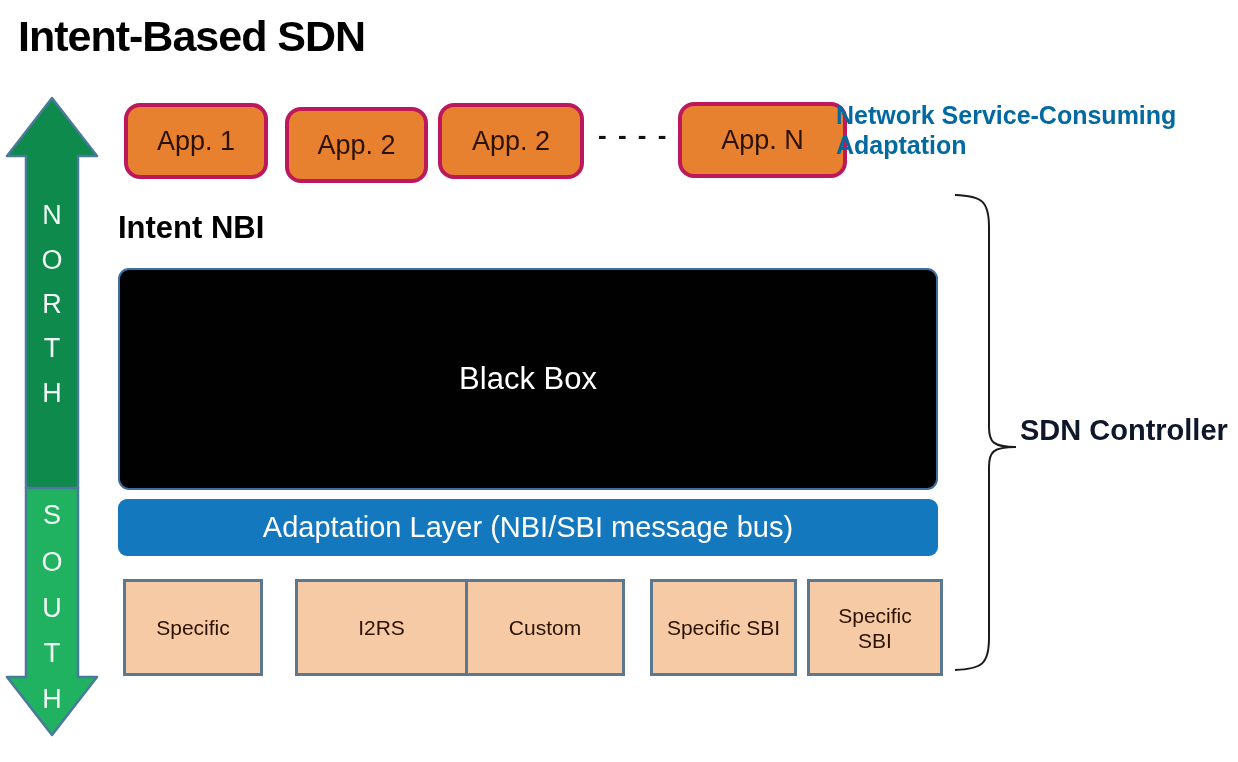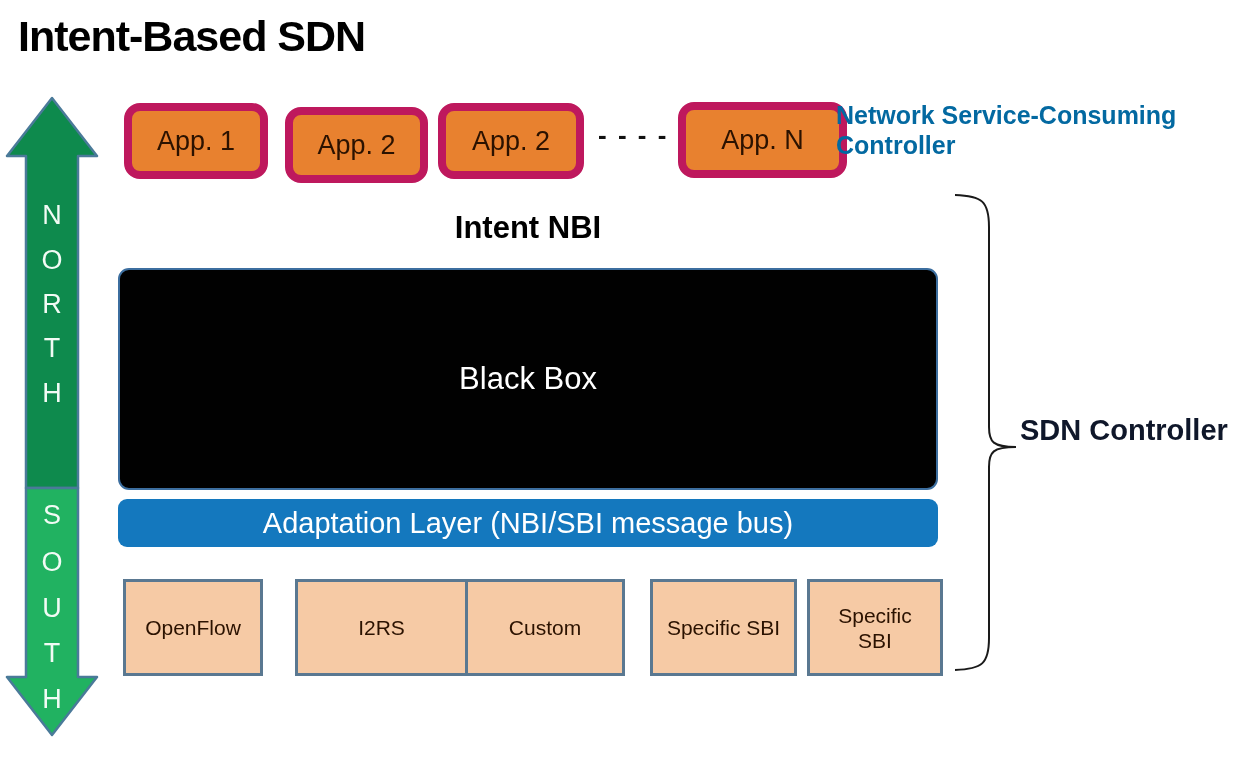--- a/index.html
+++ b/index.html
@@ -32,21 +32,21 @@
     font-size: 27px;
     color: #f2fbf5;
     transform: translateY(-50%);
   }
 
   
   .app-box {
     position: absolute;
     height: 76px;
     background: #E8812F;
-    border: 8px solid #be185d;
+    border: 4px solid #be185d;
     border-radius: 16px;
     display: flex; align-items: center; justify-content: center;
     font-size: 27px;
     color: #2B1200;
   }
   .dash-sep {
     position: absolute;
     left: 598px; top: 120px;
     width: 70px;
     font-size: 26px;
@@ -61,40 +61,40 @@
     width: 402px;
     font-size: 25px;
     font-weight: bold;
     line-height: 30px;
     color: #0369a1;
   }
 
   .nbi-label {
     left: 118px; top: 210px;
     width: 820px;
-    text-align: center;
+    text-align: left;
     font-size: 31px;
     font-weight: bold;
     color: #000000;
   }
 
   .black-box {
     left: 118px; top: 268px;
     width: 820px; height: 222px;
     background: #010101;
     border: 2px solid #3C6E9F;
     border-radius: 11px;
     display: flex; align-items: center; justify-content: center;
     color: #ffffff;
     font-size: 31px;
   }
 
   .adaptation-bar {
     left: 118px; top: 499px;
-    width: 820px; height: 48px;
+    width: 820px; height: 57px;
     background: #1478BE;
     border-radius: 9px;
     display: flex; align-items: center; justify-content: center;
     color: #ffffff;
     font-size: 29px;
   }
 
   .sbi-box {
     position: absolute;
     top: 579px; height: 97px;
@@ -153,35 +153,35 @@
   <div class="app-box" style="left:438px; top:103px; width:146px">
     <span>App. 2</span>
   </div>
   <div class="dash-sep">- - - -</div>
   <div class="app-box" style="left:678px; top:102px; width:169px">
     <span>App. N</span>
   </div>
 
   <div class="abs consumer-label">
     <div>Network Service-Consuming</div>
-    <div>Controller</div>
+    <div>Adaptation</div>
   </div>
 
   <div class="abs nbi-label">Intent NBI</div>
 
   <div class="abs black-box">
     <span>Black Box</span>
   </div>
 
   <div class="abs adaptation-bar">
     <span>Adaptation Layer (NBI/SBI message bus)</span>
   </div>
 
   <div class="sbi-box sbi-1">
-    <span>OpenFlow</span>
+    <span>Specific</span>
   </div>
   <div class="sbi-box sbi-2">
     <span>I2RS</span>
   </div>
   <div class="sbi-box sbi-3">
     <span>Custom</span>
   </div>
   <div class="sbi-box sbi-4">
     <span>Specific SBI</span>
   </div>

